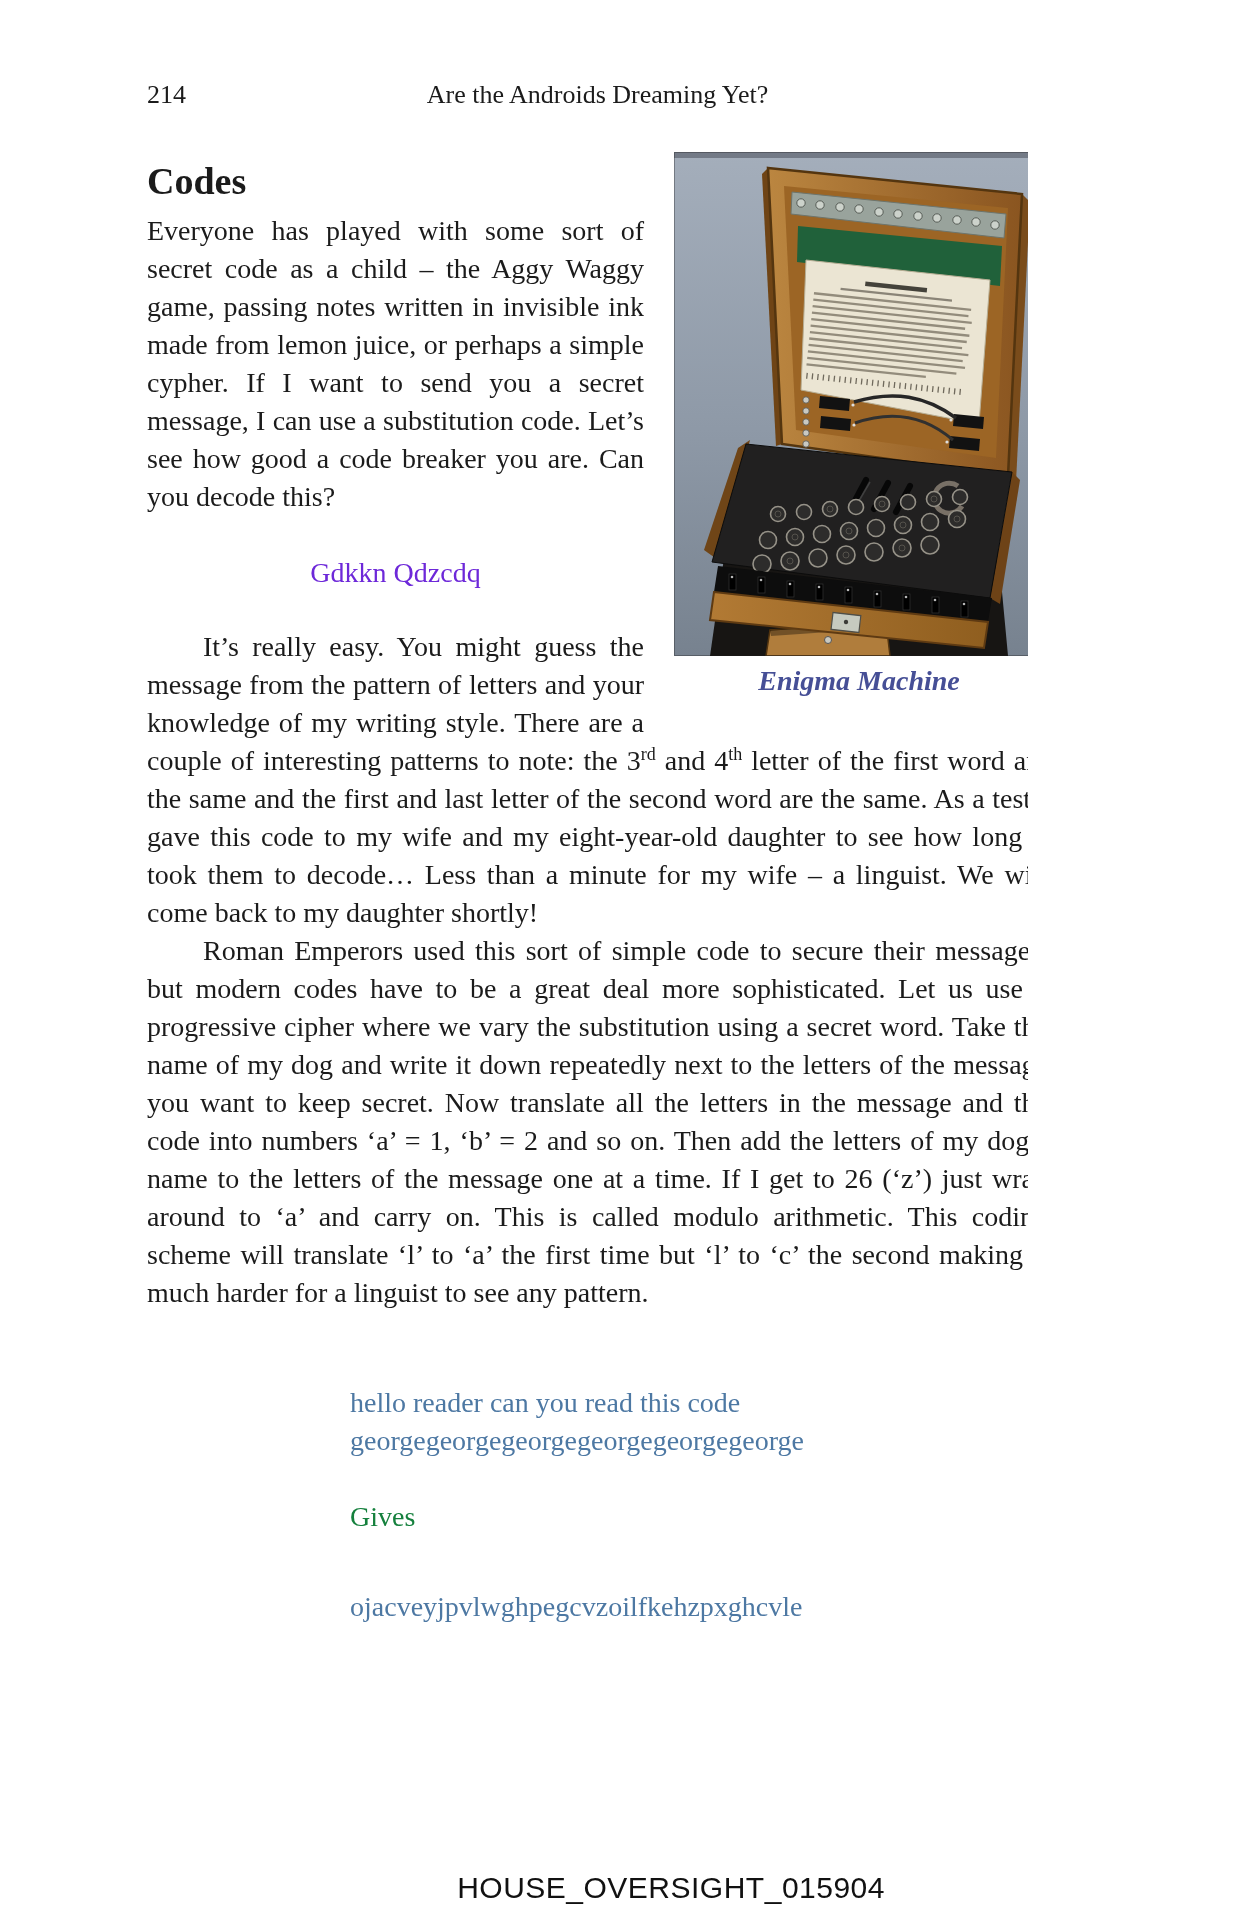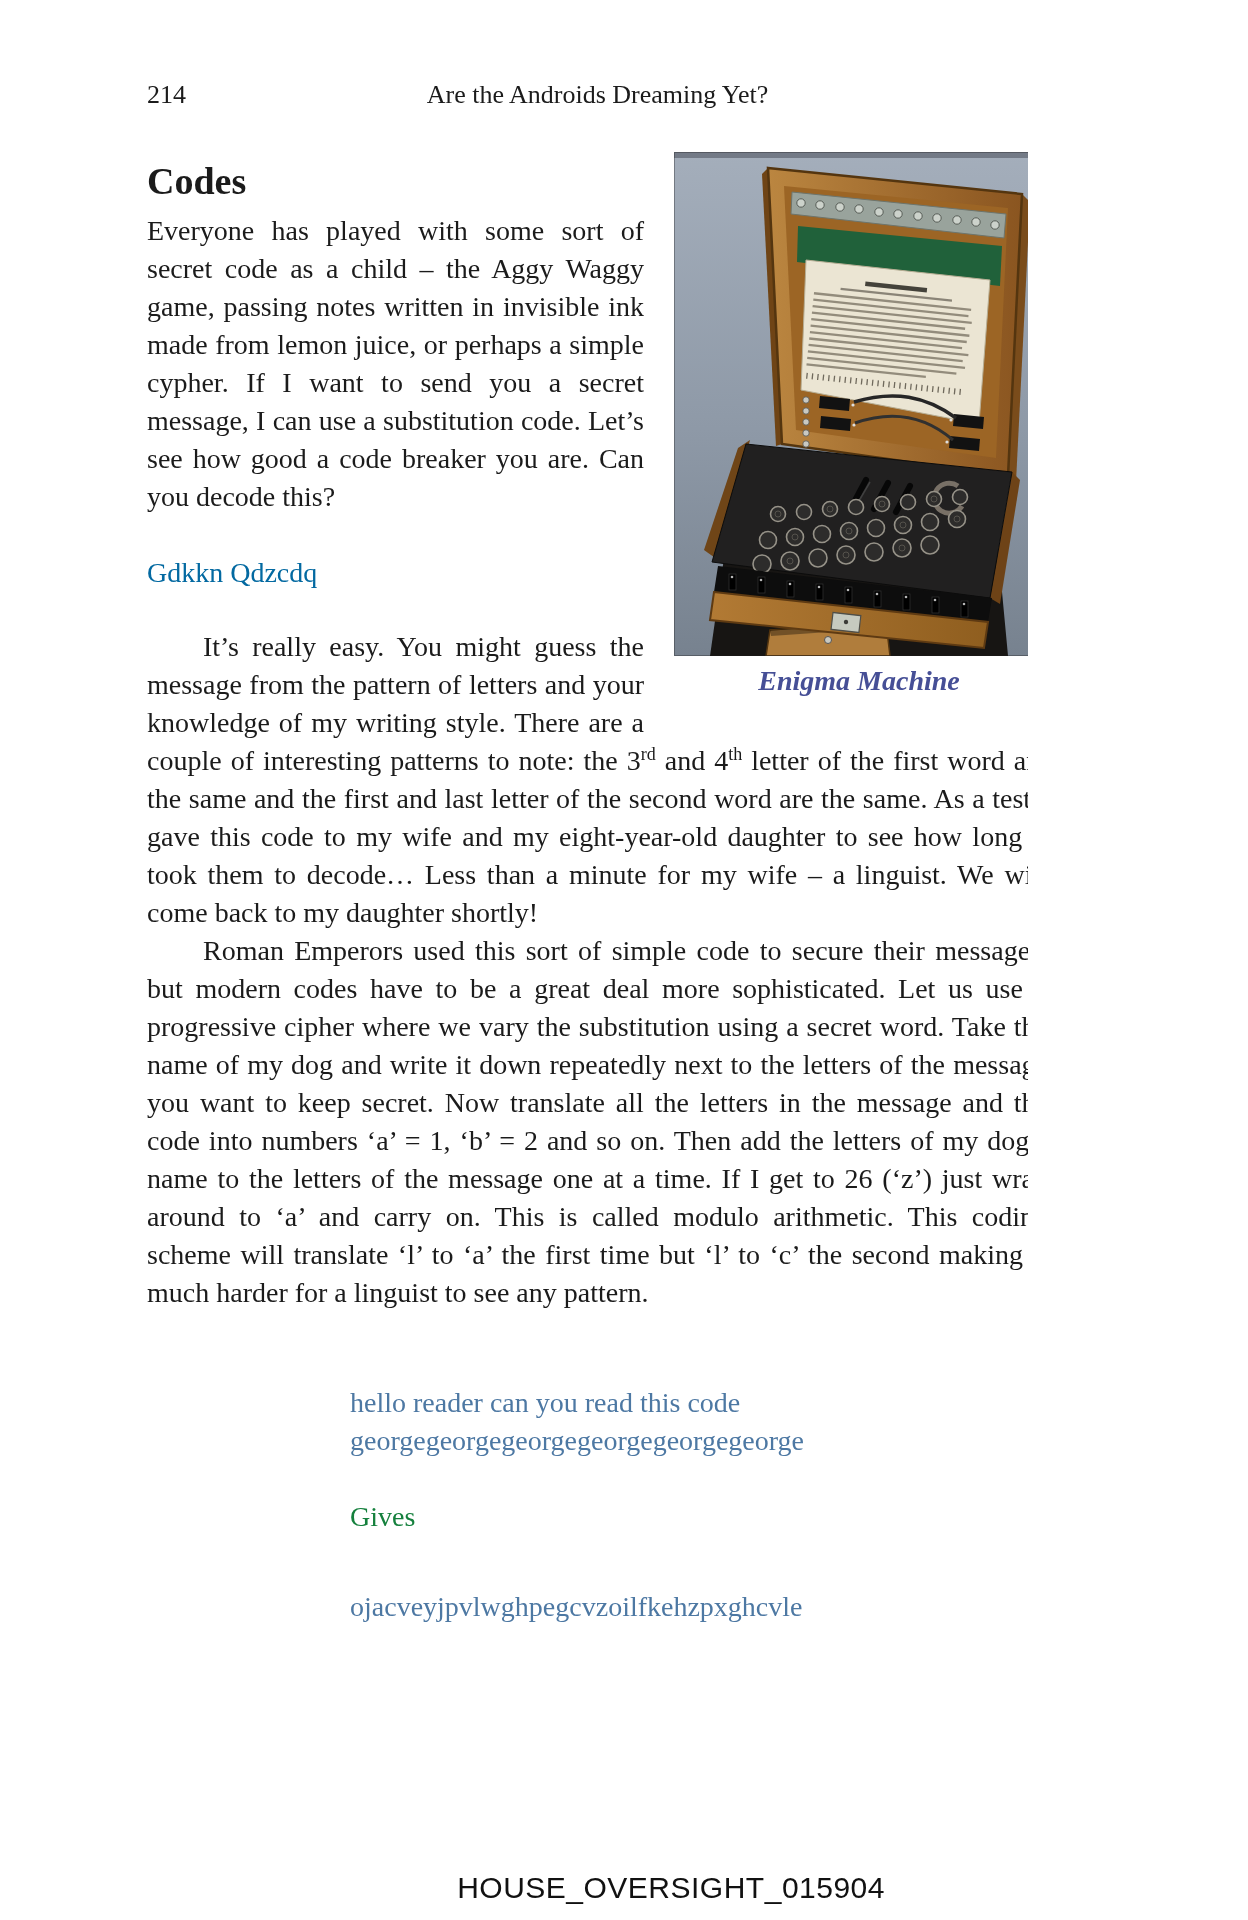--- a/index.html
+++ b/index.html
@@ -29,21 +29,21 @@
     text-align:center;font-weight:bold;font-style:italic;
     color:#464f96;font-size:28px;line-height:34px;margin-top:8px;
   }
   h1.section-heading{
     font-size:38px;line-height:42px;margin:20px 0 10px 0;
     font-weight:bold;text-align:left;
   }
   p{margin:0;}
   p.indented{text-indent:56px;}
   .cipher-line{
-    color:#0369a1;margin:38px 0 36px 0;
+    text-align:center;color:#6d28d9;margin:38px 0 36px 0;
   }
   .sup{font-size:18px;vertical-align:super;line-height:0;}
   .code-demo{
     margin:72px 0 0 203px;text-align:left;color:#4d78a3;
   }
   .code-demo .gives{color:#15803d;margin-top:38px;}
   .code-demo .cipher-output{margin-top:52px;}
   .footer-stamp{
     position:absolute;right:143px;bottom:15px;
     font-family:"Liberation Sans","DejaVu Sans",sans-serif;

